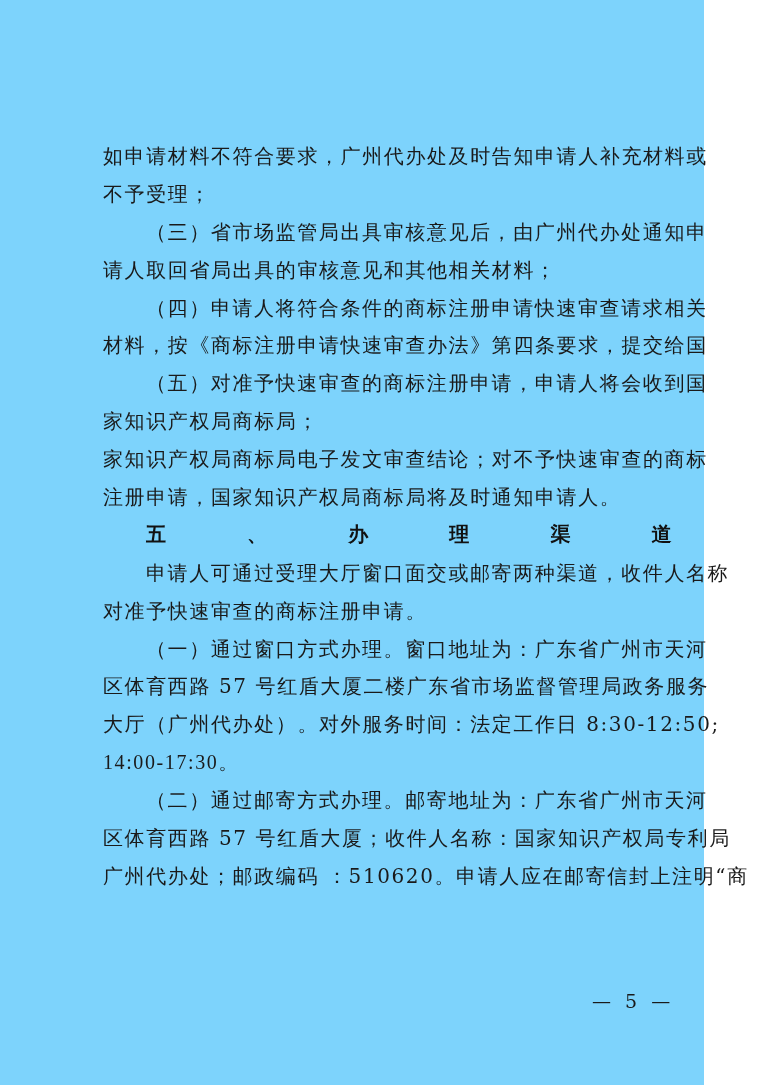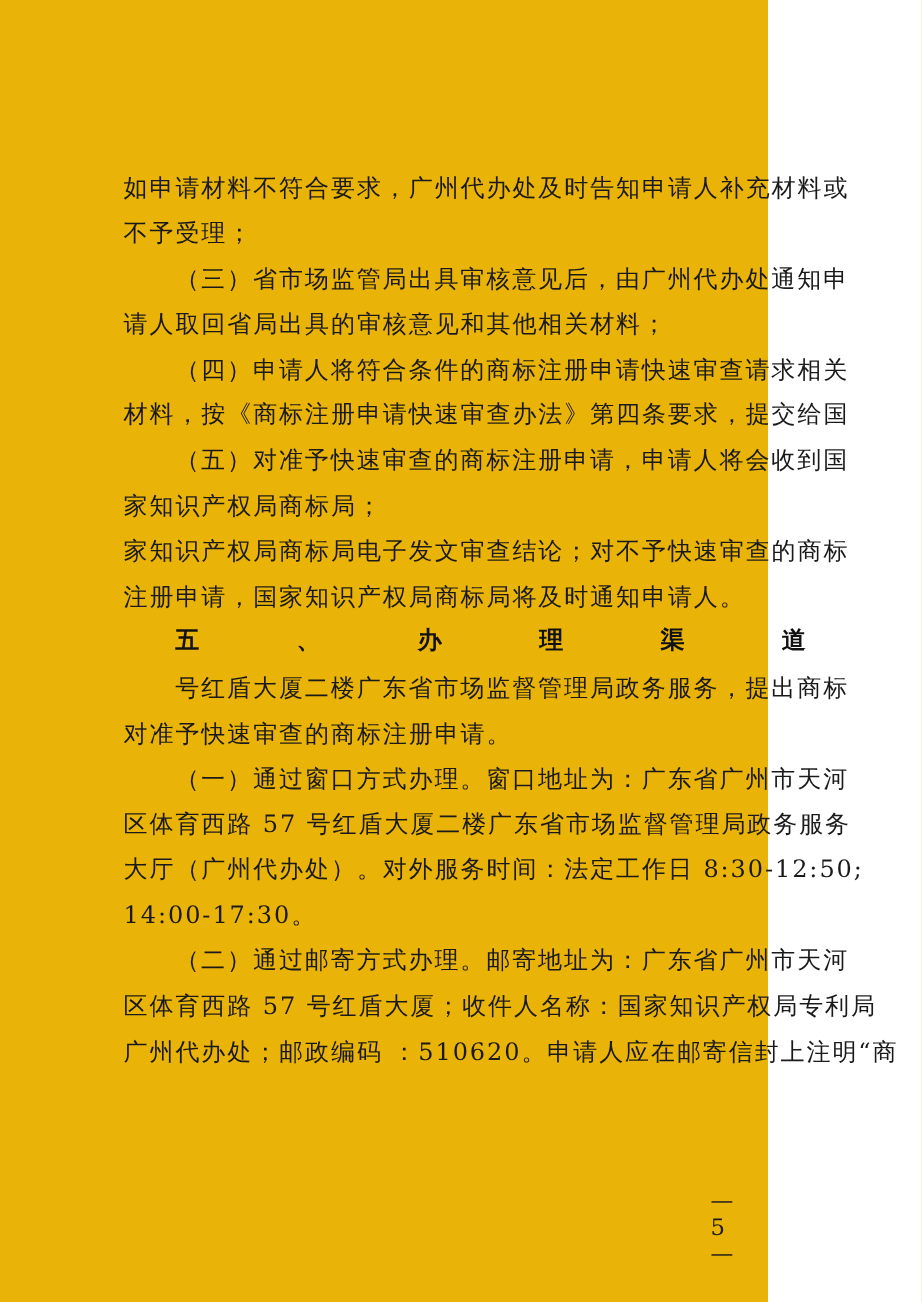--- a/index.html
+++ b/index.html
@@ -10,23 +10,23 @@
     body {
       width: 768px;
       height: 1085px;
       position: relative;
       overflow: hidden;
     }
     .page {
       position: absolute;
       left: 0;
       top: 0;
-      width: 640px;
+      width: 704px;
       height: 1085px;
-      background: #eab308;
+      background: #7dd3fc;
     }
     .content {
       position: absolute;
       left: 103px;
       top: 138px;
       width: 569px;
       font-family: "DejaVu Serif", "Liberation Serif", serif;
       font-size: 20px;
       line-height: 37.9px;
       color: #1a1a1a;
@@ -43,20 +43,21 @@
     }
     .line {
       display: block;
       white-space: nowrap;
       text-align: justify;
       text-align-last: justify;
       height: 37.9px;
     }
     .line.last {
       text-align-last: left;
+      font-family: Liberation Serif, serif;
     }
     .line.indent {
       padding-left: 43px;
     }
     .page-number {
       position: absolute;
       left: 592px;
       top: 990px;
       font-family: "DejaVu Serif", "Liberation Serif", serif;
       font-size: 19px;
@@ -76,21 +77,21 @@
         <div class="line last">请人取回省局出具的审核意见和其他相关材料；</div>
         <div class="line indent">（四）申请人将符合条件的商标注册申请快速审查请求相关</div>
         <div class="line">材料，按《商标注册申请快速审查办法》第四条要求，提交给国</div>
         <div class="line indent">（五）对准予快速审查的商标注册申请，申请人将会收到国</div>
         <div class="line last">家知识产权局商标局；</div>
         <div class="line">家知识产权局商标局电子发文审查结论；对不予快速审查的商标</div>
         <div class="line last">注册申请，国家知识产权局商标局将及时通知申请人。</div>
       </div>
     <div class="line heading">五、办理渠道</div>
     <div id="block2">
-        <div class="line indent">号红盾大厦二楼广东省市场监督管理局政务服务，提出商标</div>
+        <div class="line indent">申请人可通过受理大厅窗口面交或邮寄两种渠道，收件人名称</div>
         <div class="line last">对准予快速审查的商标注册申请。</div>
         <div class="line indent">（一）通过窗口方式办理。窗口地址为：广东省广州市天河</div>
         <div class="line">区体育西路 57 号红盾大厦二楼广东省市场监督管理局政务服务</div>
         <div class="line">大厅（广州代办处）。对外服务时间：法定工作日 8:30-12:50;</div>
         <div class="line last">14:00-17:30。</div>
         <div class="line indent">（二）通过邮寄方式办理。邮寄地址为：广东省广州市天河</div>
         <div class="line">区体育西路 57 号红盾大厦；收件人名称：国家知识产权局专利局</div>
         <div class="line">广州代办处；邮政编码 ：510620。申请人应在邮寄信封上注明“商</div>
       </div>
   </div>

